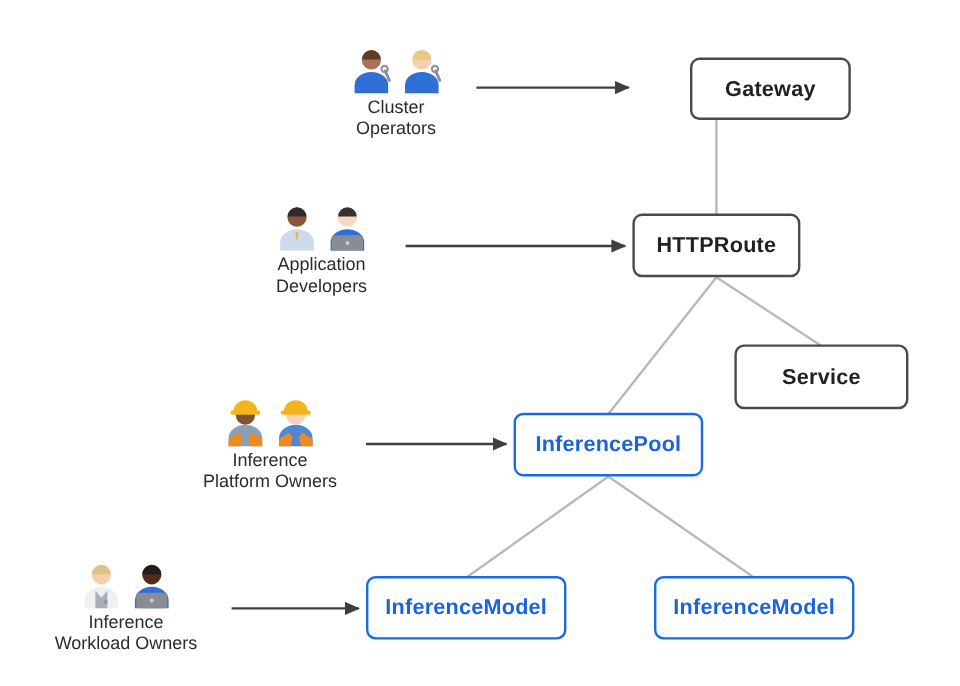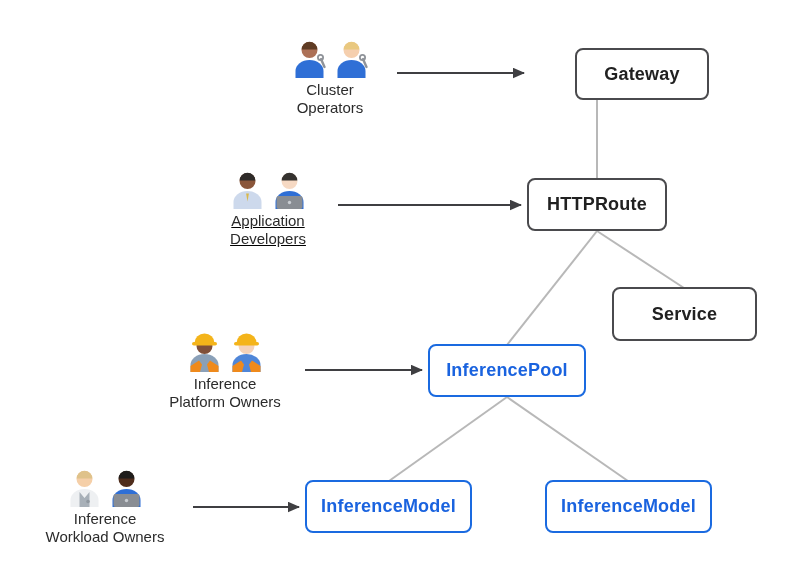--- a/index.html
+++ b/index.html
@@ -26,21 +26,21 @@
   .persona{
     position:absolute;z-index:2;width:170px;
     display:flex;flex-direction:column;align-items:center;
   }
   .persona .icons{display:flex;gap:5px;align-items:flex-end;}
   .persona .label{
     margin-top:3px;font-size:15px;line-height:1.2;color:#2b2b2b;
     text-align:center;white-space:pre-line;
   }
   .p1{left:245px;top:34px;align-items:center;}
-  .p2{left:183px;top:165px;text-decoration:underline;}
+  .p2{left:183px;top:165px;}
   .p3{left:140px;top:328px;}
   .p4{left:20px;top:463px;}
 </style>
 </head>
 <body>
 
 <div class="canvas">
 
   <svg class="edges" width="800" height="572" viewBox="0 0 800 572">
     <defs>

